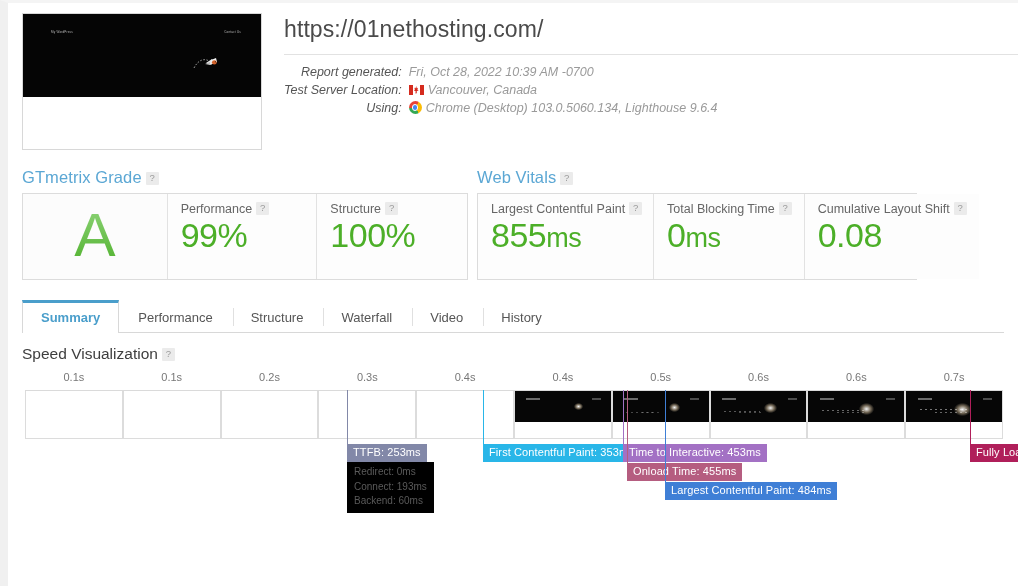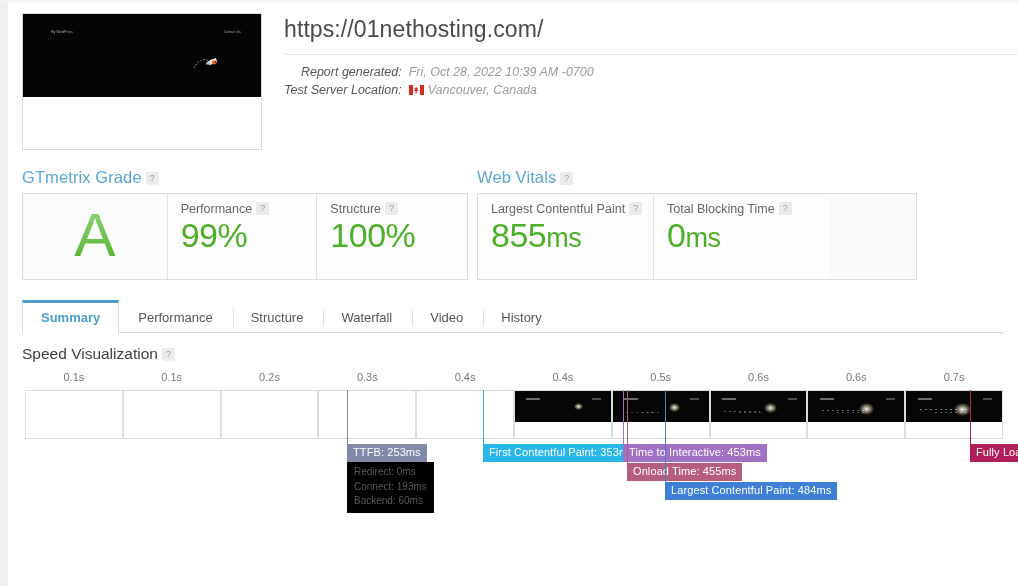--- a/index.html
+++ b/index.html
@@ -304,20 +304,24 @@
       <table class="meta-table">
         <tbody>
             <tr>
           <td class="meta-label">Report generated:</td>
           <td class="meta-value">Fri, Oct 28, 2022 10:39 AM -0700</td>
         </tr>
         <tr>
           <td class="meta-label">Test Server Location:</td>
           <td class="meta-value"><span class="flag-ca"><span class="flag-leaf"></span></span><span>Vancouver, Canada</span></td>
         </tr>
+        <tr>
+          <td class="meta-label">Using:</td>
+          <td class="meta-value"><span class="chrome-ico"></span><span>Chrome (Desktop) 103.0.5060.134, Lighthouse 9.6.4</span></td>
+        </tr>
       </tbody>
         </table>
     </div>
   </div>
 
   <div class="scores">
 
     <div class="score-group grade">
       <div class="section-head">
         <span>GTmetrix Grade</span><span class="help">?</span>
@@ -342,20 +346,24 @@
         <span>Web Vitals</span><span class="help">?</span>
       </div>
       <div class="score-box">
         <div class="cell">
           <div class="cell-label"><span>Largest Contentful Paint</span><span class="help">?</span></div>
           <div class="cell-value"><span>855</span><span class="unit">ms</span></div>
         </div>
         <div class="cell">
           <div class="cell-label"><span>Total Blocking Time</span><span class="help">?</span></div>
           <div class="cell-value"><span>0</span><span class="unit">ms</span></div>
+        </div>
+        <div class="cell">
+          <div class="cell-label"><span>Cumulative Layout Shift</span><span class="help">?</span></div>
+          <div class="cell-value"><span>0.08</span></div>
         </div>
       </div>
     </div>
   </div>
 
   <div class="tabs" id="tabs">
       <div class="tab active">Summary</div>
       <div class="tab">Performance</div>
       <div class="tab">Structure</div>
       <div class="tab">Waterfall</div>

